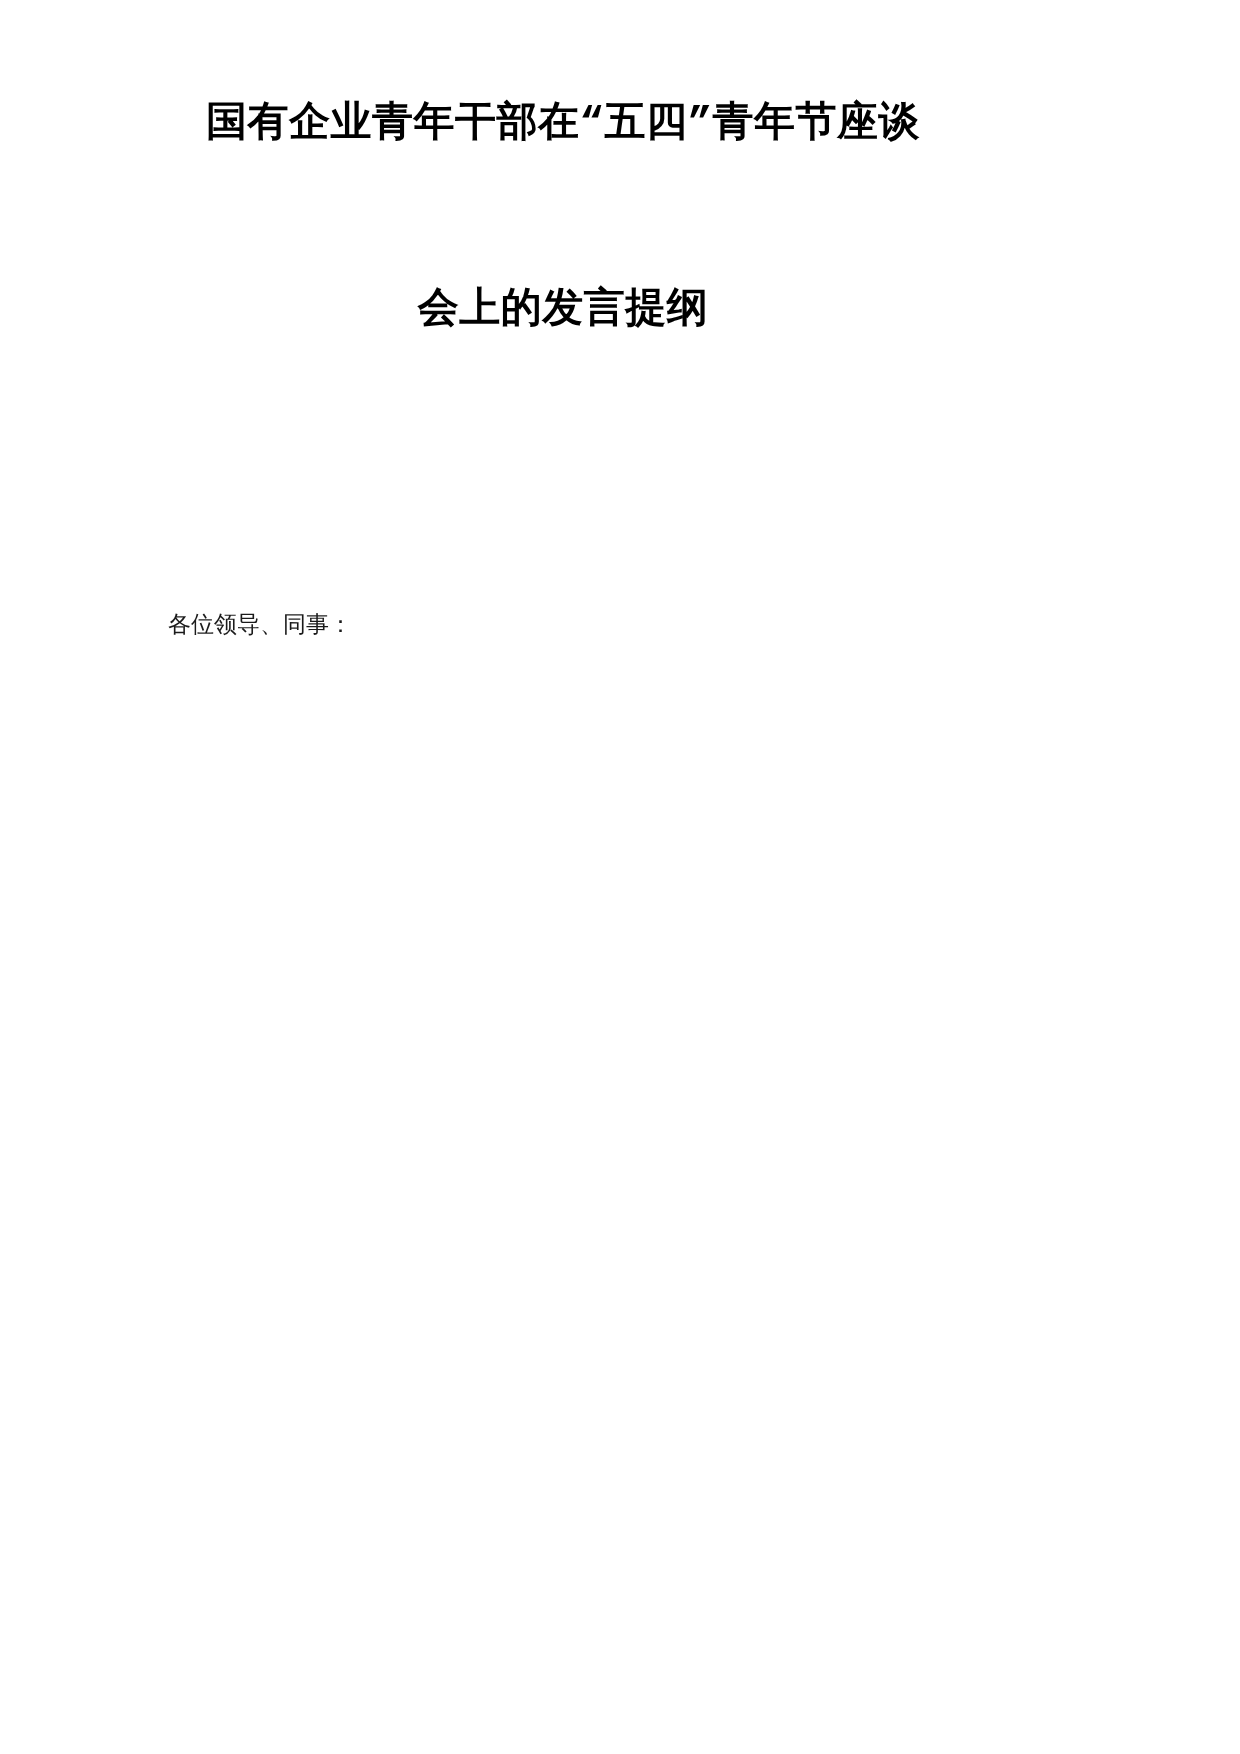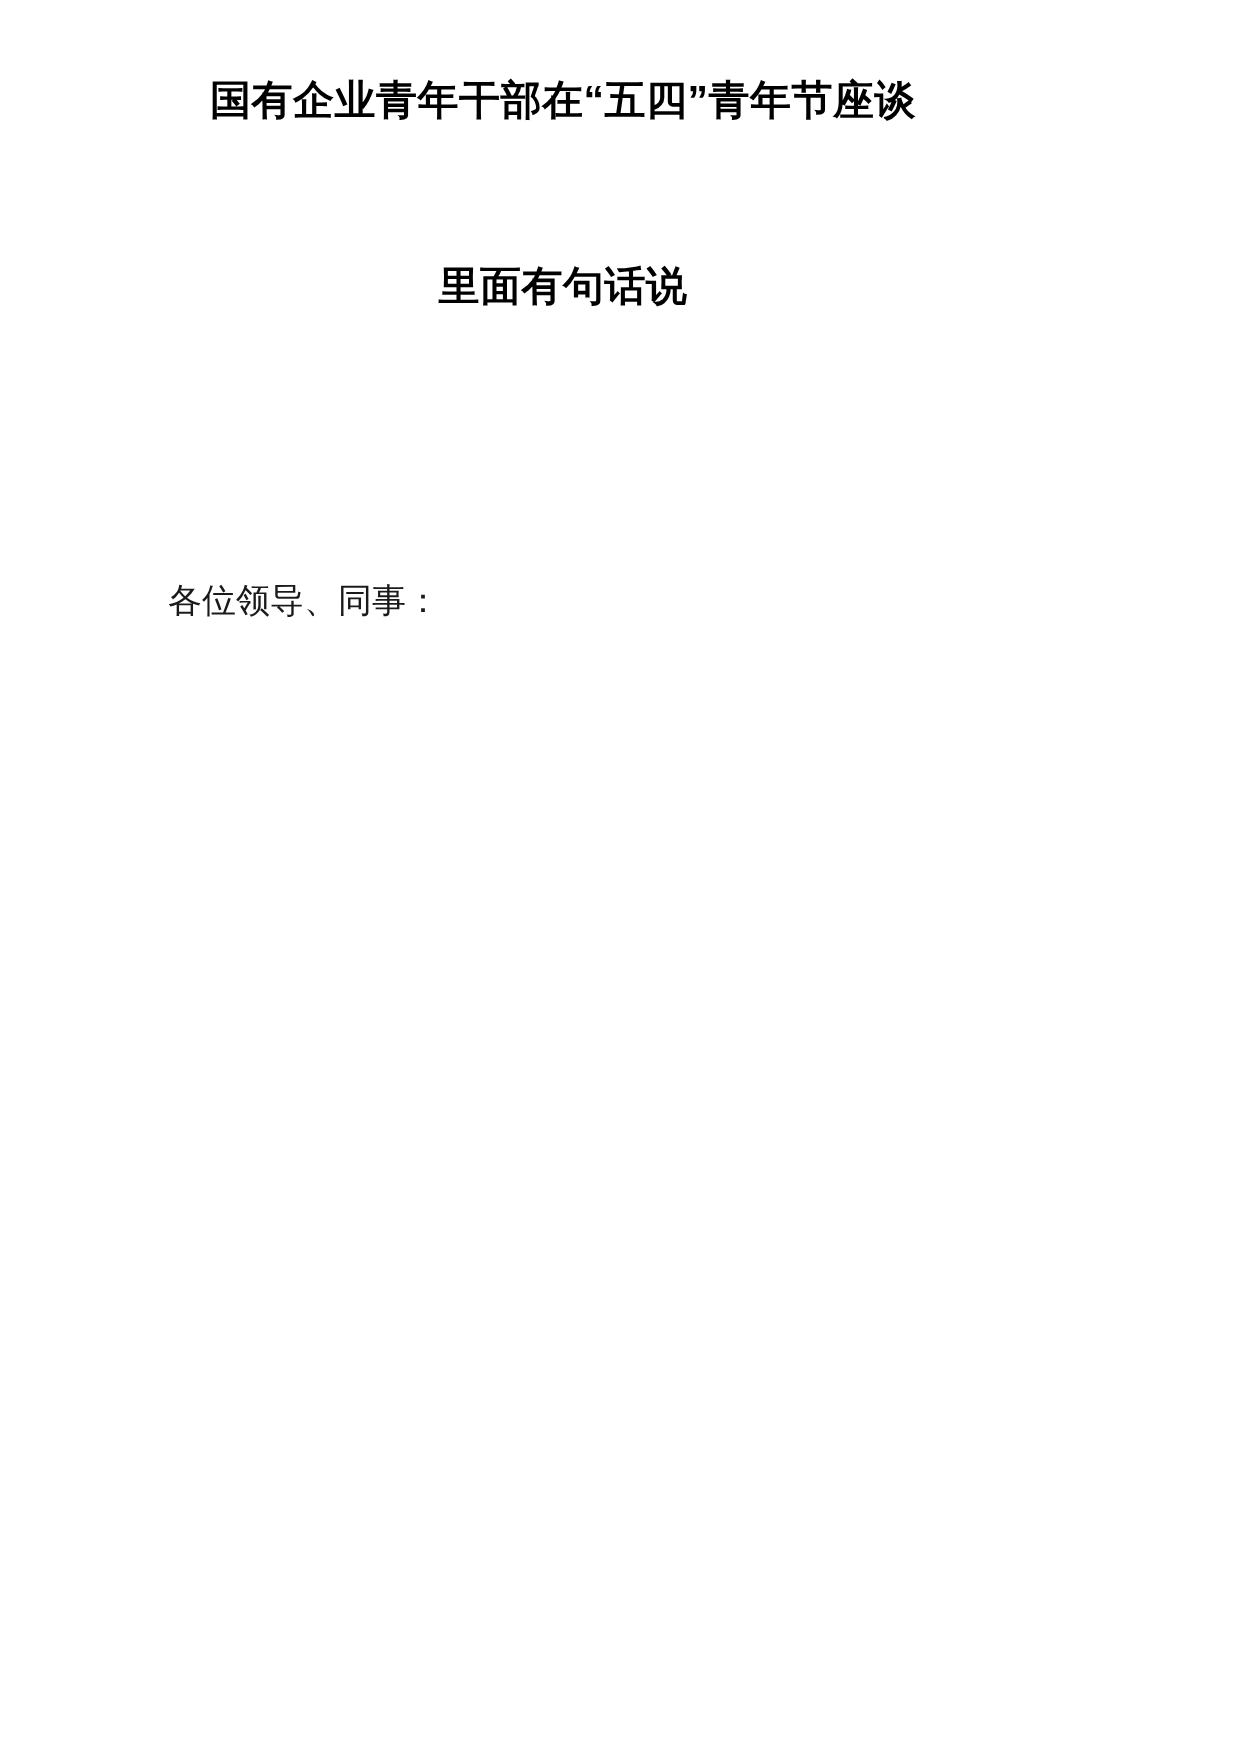--- a/index.html
+++ b/index.html
@@ -25,27 +25,28 @@
   .doc-body {
     position: absolute;
     left: 168px;
     top: 0;
     width: 790px;
   }
 
   
   .doc-title {
     margin: 0;
-    padding-top: 80px;
+    padding-top: 104px;
     font-size: 41px;
     font-weight: bold;
     line-height: 1.0;
     text-align: center;
     letter-spacing: 0.5px;
     color: #000000;
+    font-family: Liberation Mono, monospace;
   }
   .title-line {
     display: block;
   }
   .title-line.first {
     text-align: center;
     white-space: nowrap;
   }
   .title-gap {
     display: block;
@@ -56,21 +57,21 @@
   }
 
   
   .title-body-gap {
     height: 262px;
   }
 
   
   .para {
     margin: 0 0 0 0;
-    font-size: 34px;
+    font-size: 23px;
     line-height: 62px;
     text-align: justify;
     text-justify: inter-ideograph;
     color: #1a1a1a;
     letter-spacing: 0px;
   }
   .para + .para {
     margin-top: 52px;
   }
   .para.salutation {
@@ -80,21 +81,21 @@
 </head>
 <body>
 
 <div class="page">
 
   <div class="doc-body">
 
     <h1 class="doc-title">
       <span class="title-line first">国有企业青年干部在“五四”青年节座谈</span>
       <span class="title-gap"></span>
-      <span class="title-line second">里面有句话说</span>
+      <span class="title-line second">会上的发言提纲</span>
     </h1>
 
     <div class="title-body-gap"></div>
 
     <p class="para salutation">各位领导、同事：</p>
 
 
 
   </div>
 

